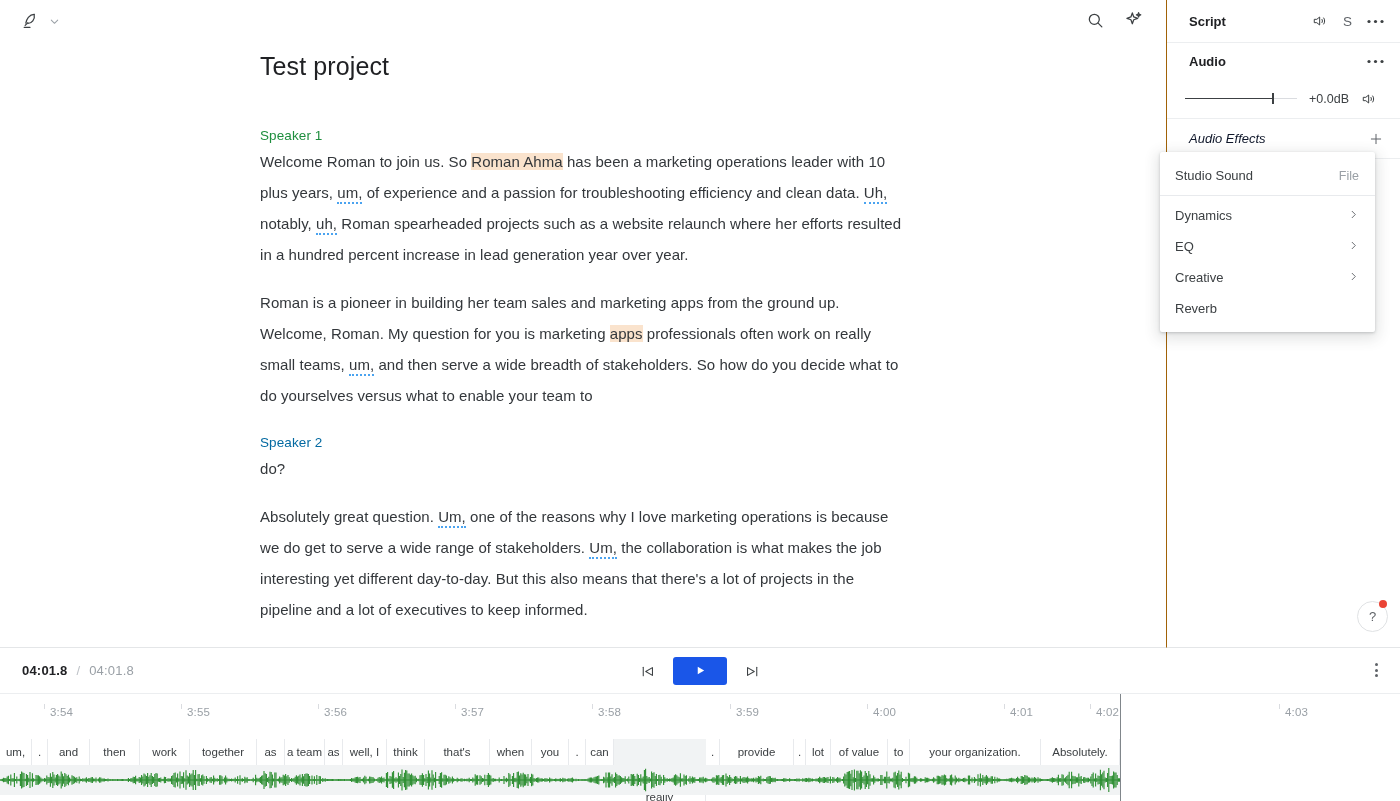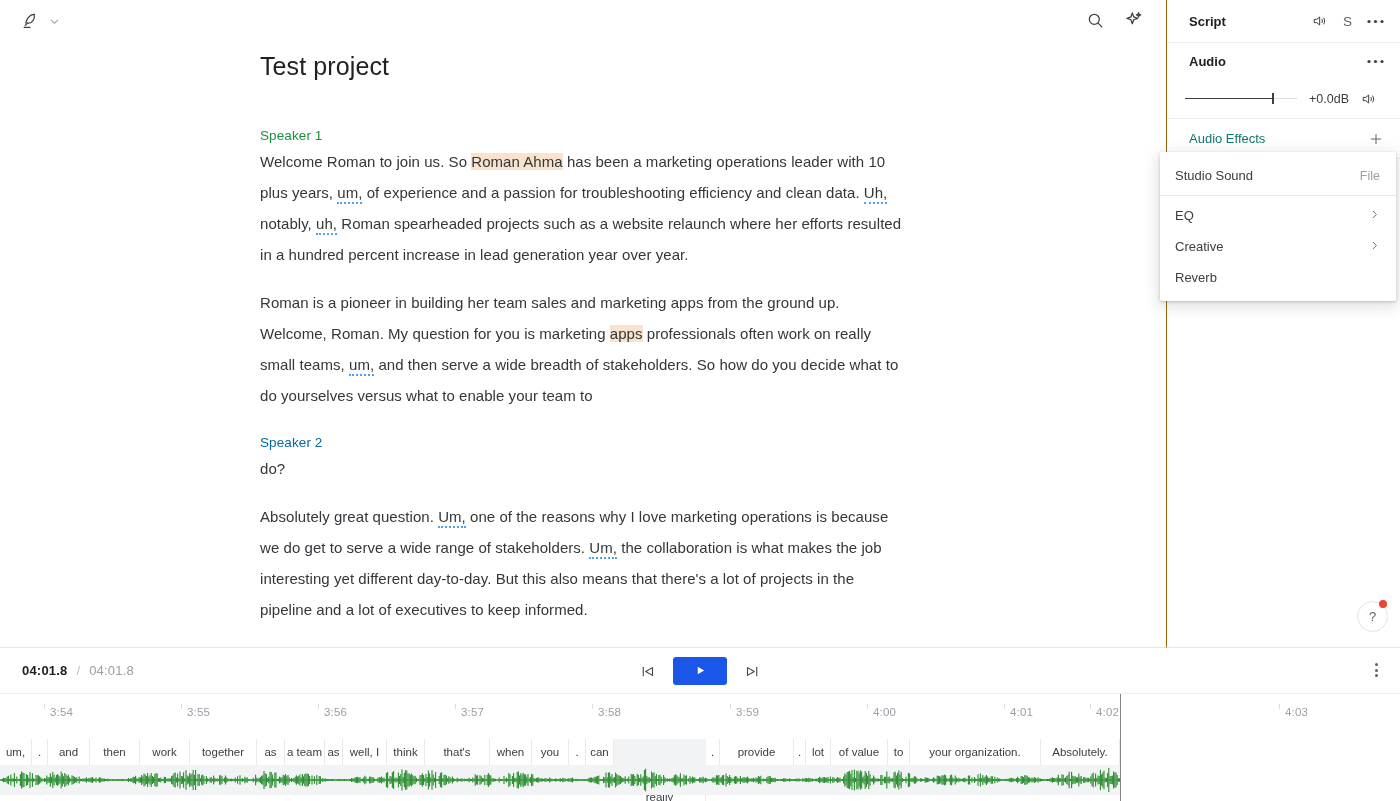--- a/index.html
+++ b/index.html
@@ -72,40 +72,40 @@
   .rp-row {
     display: flex; align-items: center;
     padding: 0 16px 0 22px;
     border-bottom: 1px solid #eceef0;
   }
   .rp-script { height: 43px; }
   .rp-audio  { height: 36px; border-bottom: none; }
   .rp-vol    { height: 40px; border-bottom: 1px solid #eceef0; padding-left: 18px; }
   .rp-fx     { height: 40px; border-bottom: 1px solid #eceef0; }
   .rp-title { font-size: 13px; font-weight: 700; color: #202124; }
-  .rp-title.muted { color: #0f766e; font-weight: 400; font-size: 13px; }
+  .rp-title.muted { color: #0f172a; font-weight: 400; font-size: 13px; font-style: italic; }
   .spacer { flex: 1; }
   .rp-icons { display: flex; align-items: center; gap: 15px; }
   .slider-track {
     position: relative; width: 112px; height: 1px; background: #dadce0;
     margin-right: 12px;
   }
   .slider-fill {
     position: absolute; left: 0; top: 0; height: 1px; background: #3c4043;
   }
   .slider-thumb {
     position: absolute; top: -5px; width: 1.5px; height: 11px; background: #3c4043;
   }
   .db-label { font-size: 12.5px; color: #3c4043; margin-right: 12px; }
   .plus { font-size: 19px; color: #5f6368; line-height: 1; font-weight: 300; }
 
   
   .menu {
     position: absolute; left: 1160px; top: 152px;
-    width: 236px; background: #fff;
+    width: 215px; background: #fff;
     box-shadow: 0 1px 3px rgba(60,64,67,.25), 0 4px 14px 3px rgba(60,64,67,.14);
     border-radius: 2px; padding: 0; z-index: 40;
   }
   .menu-item {
     display: flex; align-items: center;
     height: 31px; padding: 0 16px 0 15px;
     font-size: 13px; color: #3c4043; cursor: pointer;
   }
   .menu-sep { height: 1px; background: #e8eaed; margin: 4px 0; }
   .menu-pad-t { padding-top: 8px; }
@@ -309,20 +309,27 @@
     </div>
   </div>
 
   <div class="menu" id="fx-menu">
       <div class="menu-item menu-pad-t" style="height: 39px;">
         <span>Studio Sound</span>
         <span class="spacer"></span>
         <span class="menu-right">File</span>
       </div>
       <div class="menu-sep"></div>
+      <div class="menu-item">
+        <span>Dynamics</span>
+        <span class="spacer"></span>
+        <span class="chev"><svg width="11" height="11" viewBox="0 0 24 24" fill="none" stroke="#5f6368" stroke-width="2" stroke-linecap="round" stroke-linejoin="round">
+            <polyline points="9,5 16,12 9,19"></polyline>
+          </svg></span>
+      </div>
       <div class="menu-item">
         <span>EQ</span>
         <span class="spacer"></span>
         <span class="chev"><svg width="11" height="11" viewBox="0 0 24 24" fill="none" stroke="#5f6368" stroke-width="2" stroke-linecap="round" stroke-linejoin="round">
             <polyline points="9,5 16,12 9,19"></polyline>
           </svg></span>
       </div>
       <div class="menu-item">
         <span>Creative</span>
         <span class="spacer"></span>

